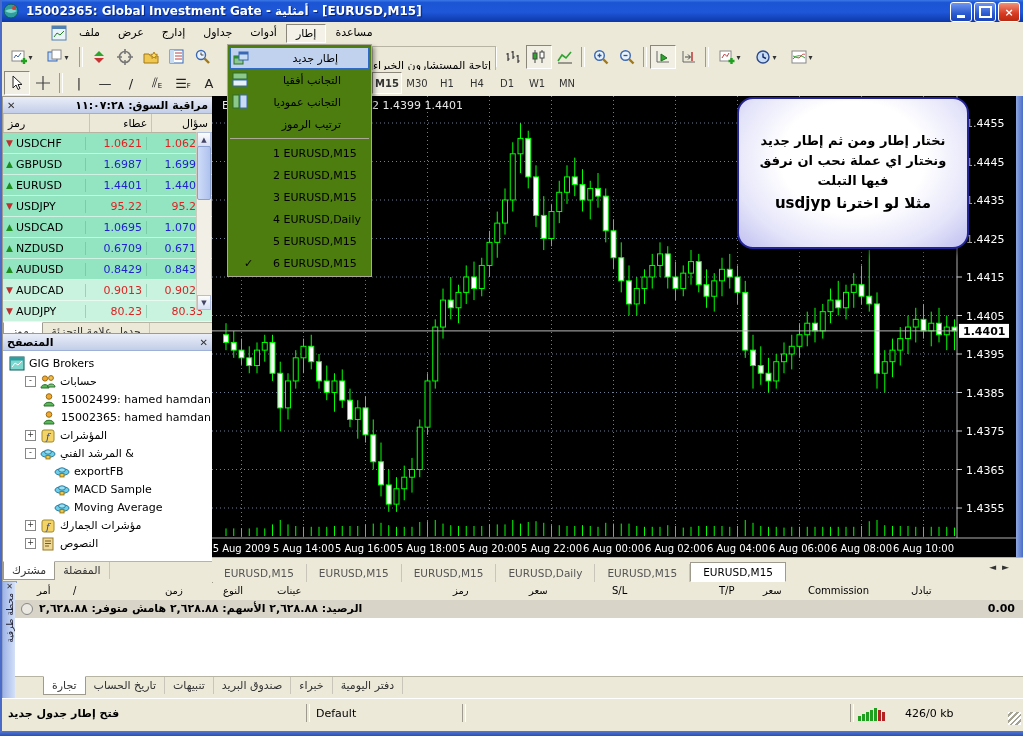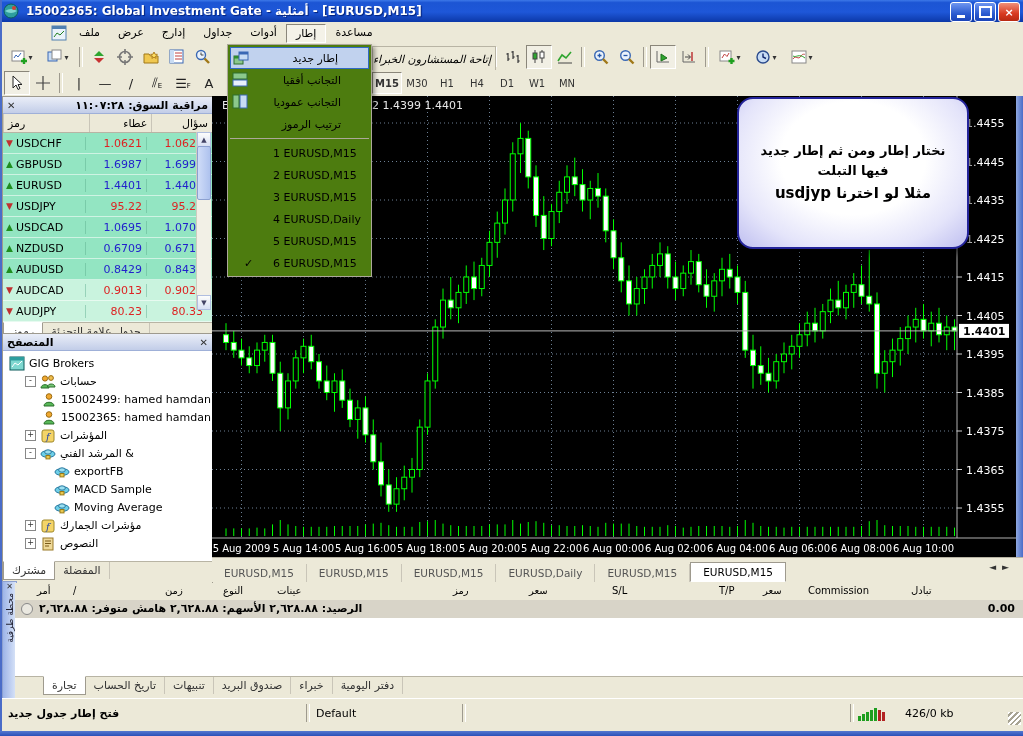--- a/index.html
+++ b/index.html
@@ -30,21 +30,21 @@
   .gm-res{width:7px;height:6px;border:1px solid #444;box-shadow:2px -2px 0 -1px #444;}
   
   .tbrow{left:0;width:1023px;height:26px;background:#ECE9D8;border-bottom:1px solid #D8D4C4;display:flex;align-items:center;}
   .tb1{top:44px;} .tb2{top:70px;}
   .tbtn{width:24px;height:22px;display:flex;align-items:center;justify-content:center;border:1px solid transparent;}
   .tbtn.pressed{border-color:#8A867A #FFFFFF #FFFFFF #8A867A;background:#F1EFE4;}
   .tbtn.arrowed{width:34px;}
   .darr{font-size:8px;color:#333;margin-left:1px;}
   .tsep{width:2px;height:20px;border-left:1px solid #9E9A8E;border-right:1px solid #FFF;margin:0 3px;}
   .ea-btn{position:absolute;left:372px;top:46px;width:114px;height:22px;border:1px solid #B8B4A4;
-    background:#ECE9D8;direction:rtl;overflow:hidden;white-space:nowrap;line-height:22px;padding:2px 4px;font-size:11px;font-style:italic;}
+    background:#ECE9D8;direction:rtl;overflow:hidden;white-space:nowrap;line-height:22px;padding:8px 4px;font-size:11px;}
   .tf{width:28px;height:20px;display:flex;align-items:center;justify-content:center;font-size:10px;color:#333;
       border:1px solid transparent;}
   .tf.active{border-color:#8A867A #FFF #FFF #8A867A;background:#F1EFE4;font-weight:bold;}
   .lineglyph{font-size:13px;color:#222;}
   
   .panel{background:#fff;border:1px solid #9E9A8E;}
   .ptitle{height:16px;background:linear-gradient(180deg,#EAEEF8,#C2CDE8);border-bottom:1px solid #9FB0D8;
     font-weight:bold;font-size:11px;display:flex;align-items:center;padding:0 4px;direction:rtl;justify-content:space-between;}
   .pclose{font-size:10px;color:#333;font-weight:bold;direction:ltr;}
   .mw-header{display:flex;height:18px;background:#ECE9D8;border-bottom:1px solid #B8B4A4;align-items:center;}
@@ -887,20 +887,21 @@
         <text x="587.5" y="456" fill="#FFFFFF" font-size="10" text-anchor="middle" font-family="DejaVu Sans">6 Aug 06:00</text>
         <text x="649.5" y="456" fill="#FFFFFF" font-size="10" text-anchor="middle" font-family="DejaVu Sans">6 Aug 08:00</text>
         <text x="711.5" y="456" fill="#FFFFFF" font-size="10" text-anchor="middle" font-family="DejaVu Sans">6 Aug 10:00</text>
       </svg>
     <div class="chart-info">EURUSD,M15 1.4399 1.4402 1.4399 1.4401</div>
   </div>
   <div class="abs blue-edge-r"></div>
 
   <div class="abs callout">
     <div>نختار إطار ومن ثم إطار جديد</div>
+    <div>ونختار اي عملة نحب ان نرفق</div>
     <div>فيها التبلت</div>
     <div style="font-size:15px;">مثلا لو اخترنا usdjyp</div>
   </div>
 
   <div class="abs wmenu" id="win-menu">
       <div class="wmi ar sel">
         <span class="ic"><svg width="16" height="16" viewBox="0 0 16 16">
             <rect x="1" y="5" width="9" height="8" fill="#8CC88C" stroke="#2E6E2E"></rect>
             <rect x="1" y="5" width="9" height="2.5" fill="#2E8E2E"></rect>
             <rect x="6" y="1" width="9" height="8" fill="#C8DCF4" stroke="#3A68B4"></rect>

